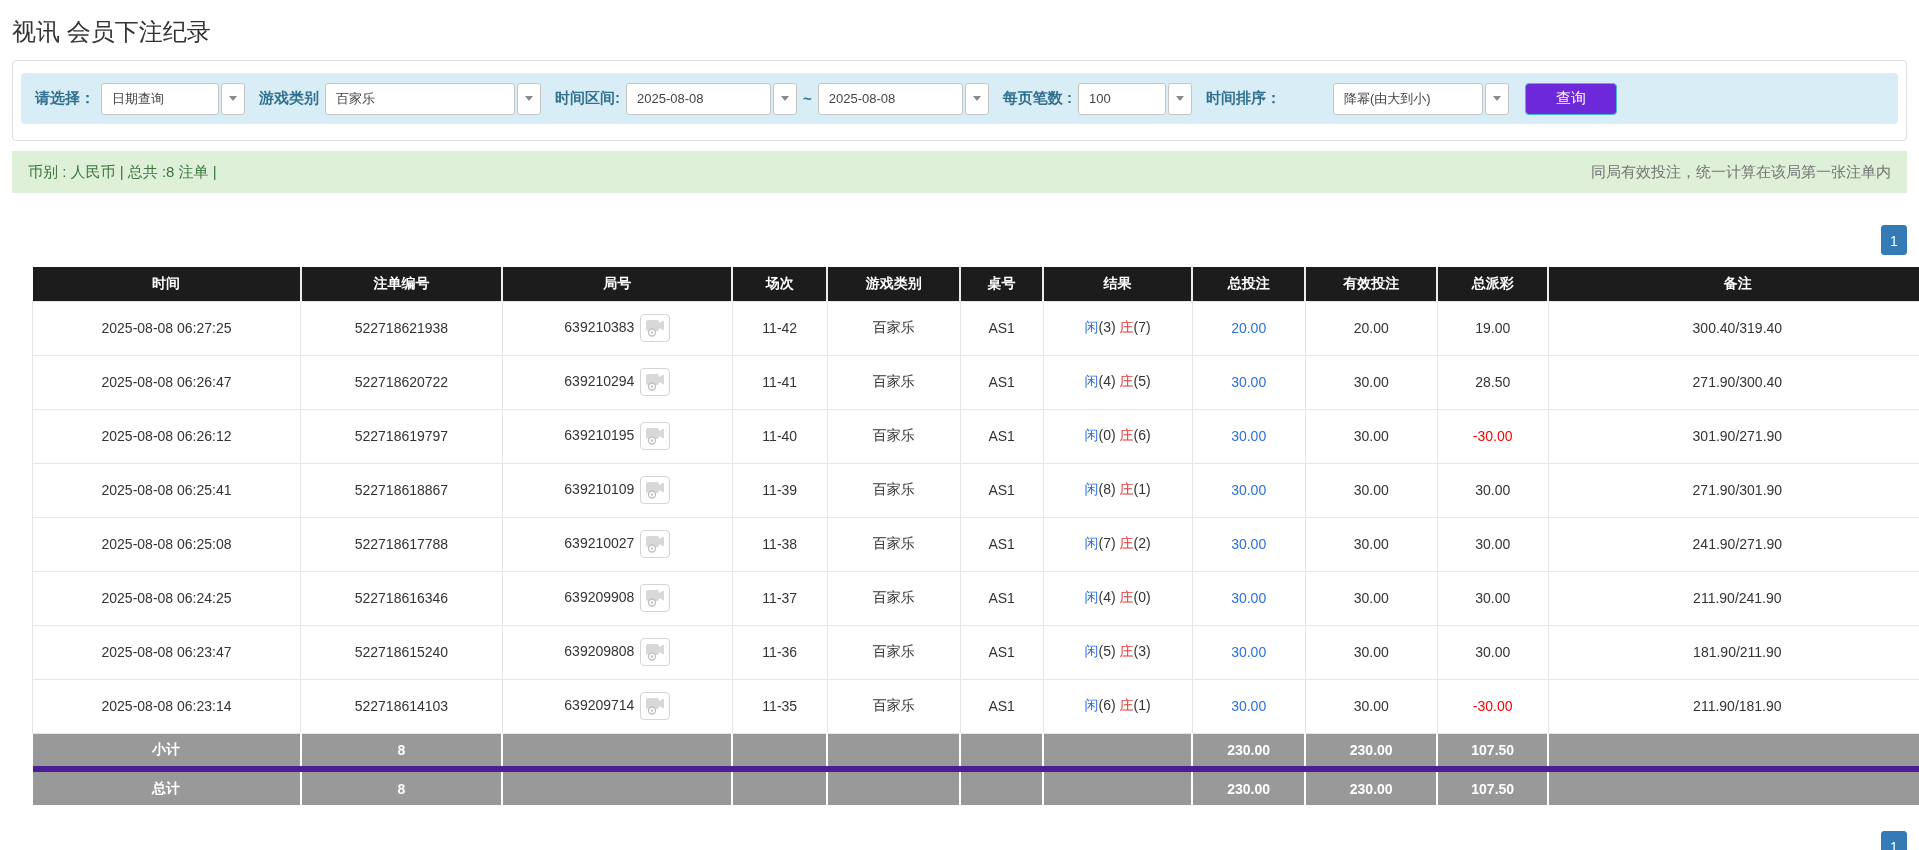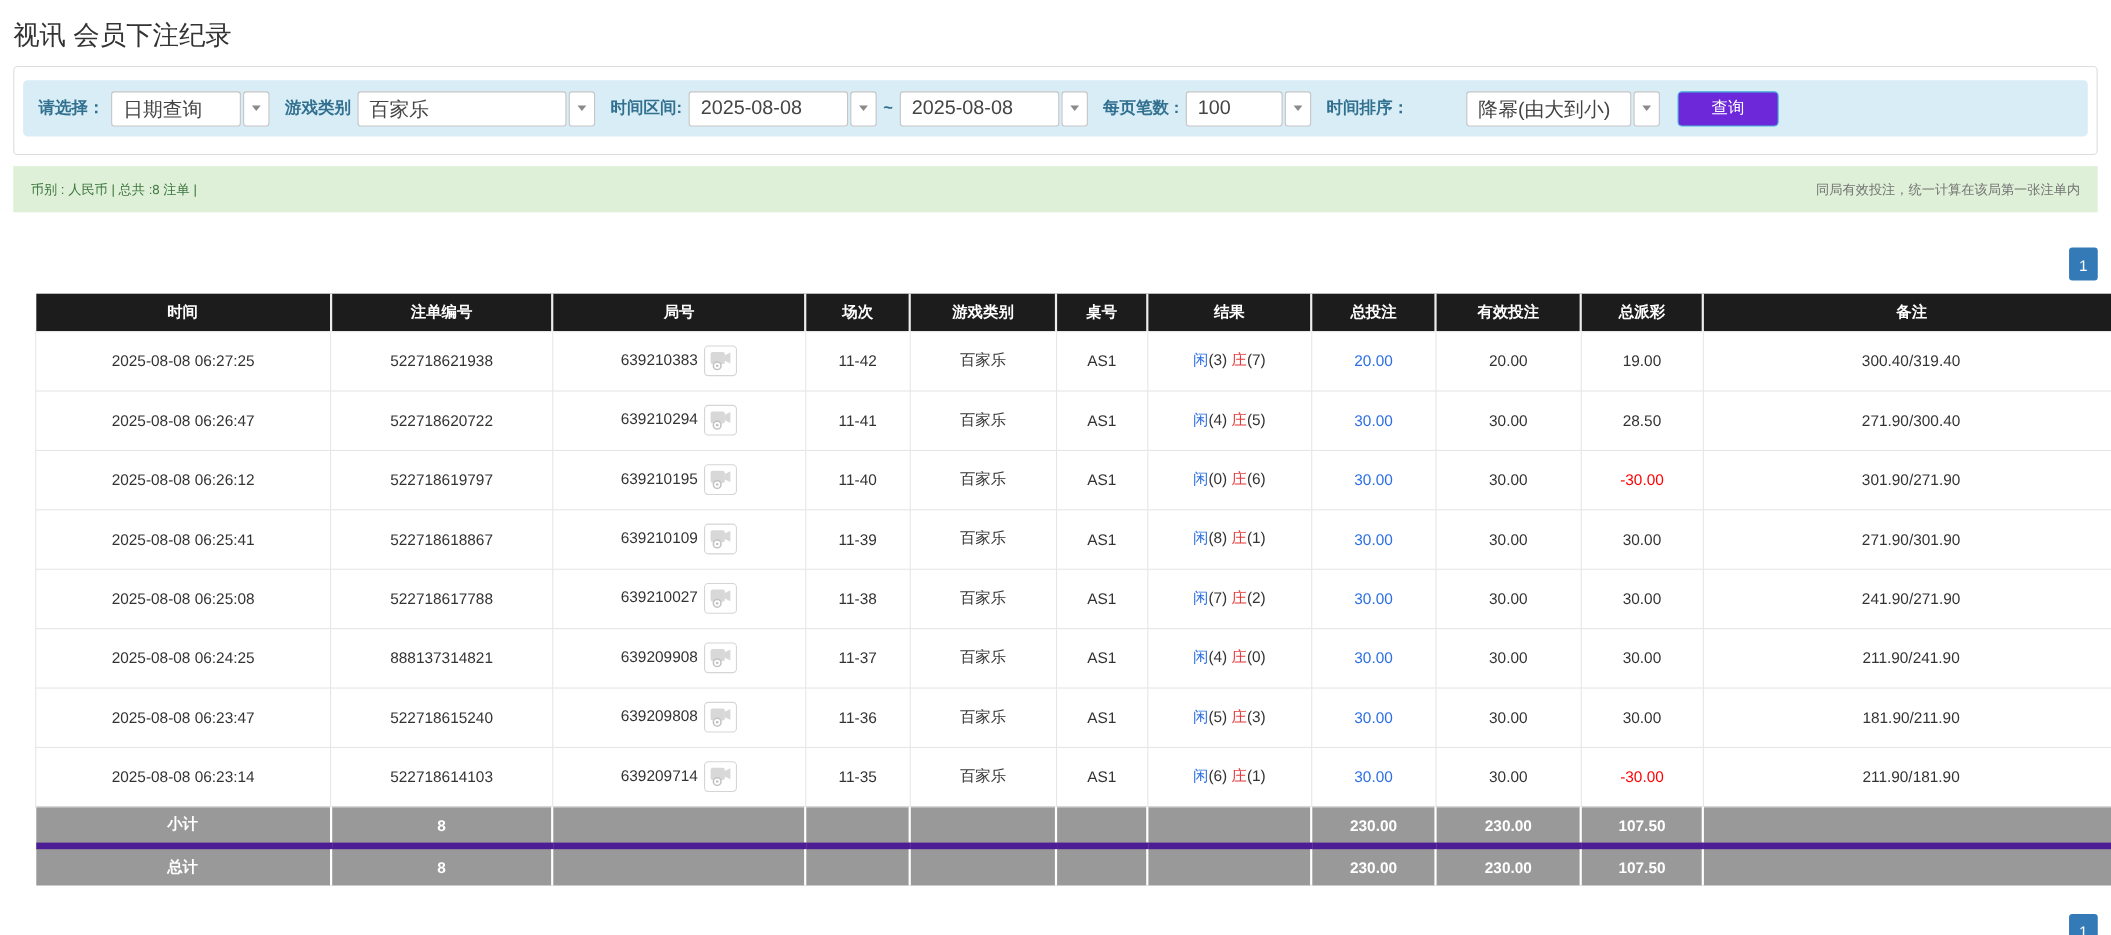--- a/index.html
+++ b/index.html
@@ -9,35 +9,35 @@
 
   .page-title { font-size:24px; font-weight:500; color:#333; padding:16px 0 12px 0; }
 
   
   .filter-panel { border:1px solid #ddd; border-radius:4px; padding:12px 8px 16px 8px; background:#fff; }
   .filter-bar { background:#d9edf7; border-radius:4px; height:51px; display:flex; align-items:center;
     padding:0 14px; gap:6px; }
   .flabel { color:#31708f; font-weight:bold; font-size:15px; white-space:nowrap; margin-left:8px; }
   .flabel:first-child { margin-left:0; }
   .combo { display:flex; align-items:stretch; height:32px; }
-  .combo-input { background:#fff; border:1px solid #c5c5c5; border-radius:3px; font-size:18px; color:#444;
+  .combo-input { background:#fff; border:1px solid #c5c5c5; border-radius:3px; font-size:13px; color:#444;
     padding:0 10px; display:flex; align-items:center; }
   .combo-arrow { width:24px; margin-left:2px; background:#fff; border:1px solid #c5c5c5; border-radius:3px;
     display:flex; align-items:center; justify-content:center; cursor:pointer; }
   .caret { width:0; height:0; border-left:4px solid transparent; border-right:4px solid transparent;
     border-top:5px solid #8a8a8a; }
   .w-query { width:118px; } .w-game { width:190px; } .w-date { width:145px; }
   .w-size { width:88px; } .w-sort { width:150px;margin-left:46px; }
   .tilde { color:#31708f; font-weight:bold; font-size:15px; }
   .btn-search { margin-left:10px; height:32px; padding:0 30px; background:#6d28d9; border:1px solid #46b8da;
     border-radius:4px; color:#fff; font-size:15px; cursor:pointer; font-family:Liberation Sans, sans-serif; }
 
   
   .summary-bar { margin-top:10px; background:#dff0d8; height:42px; display:flex; align-items:center;
-    justify-content:space-between; padding:0 16px; font-size:12px; color:#3c763d; }
+    justify-content:space-between; padding:0 16px; font-size:15px; color:#3c763d; }
   .summary-bar .notice { color:#737373;font-family:Liberation Mono, monospace; }
 
   
   .pager { text-align:right; }
   .pager.top { margin:32px 0 12px 0; }
   .pager.bottom { margin-top:26px; }
   .page-btn { display:inline-block; width:26px; height:30px; line-height:30px; text-align:center;
     background:#337ab7; border:1px solid #337ab7; color:#fff; font-size:14px; border-radius:3px; cursor:pointer; }
 
   
@@ -272,21 +272,21 @@
       <span class="res-banker">庄</span><span>(2)</span>
     </td>
     <td><a class="bet-link">30.00</a></td>
     <td>30.00</td>
     <td><span>30.00</span></td>
     <td>241.90/271.90</td>
   </tr>
 
   <tr class="data-row">
     <td>2025-08-08 06:24:25</td>
-    <td>888137314821</td>
+    <td>522718616346</td>
     <td>
       <span>639209908</span><button type="button" class="replay-btn"><svg width="20" height="18" viewBox="0 0 20 18">
                 <rect x="1" y="1" width="13" height="11" rx="2" fill="#d8d8d8"></rect>
                 <polygon points="14,4 19,1.5 19,11.5 14,9" fill="#d8d8d8"></polygon>
                 <circle cx="7" cy="13.5" r="3.5" fill="#fff" stroke="#c2c2c2" stroke-width="1.4"></circle>
                 <circle cx="7" cy="13.5" r="1.2" fill="#c2c2c2"></circle>
               </svg></button>
     </td>
     <td>11-37</td>
     <td>百家乐</td>

